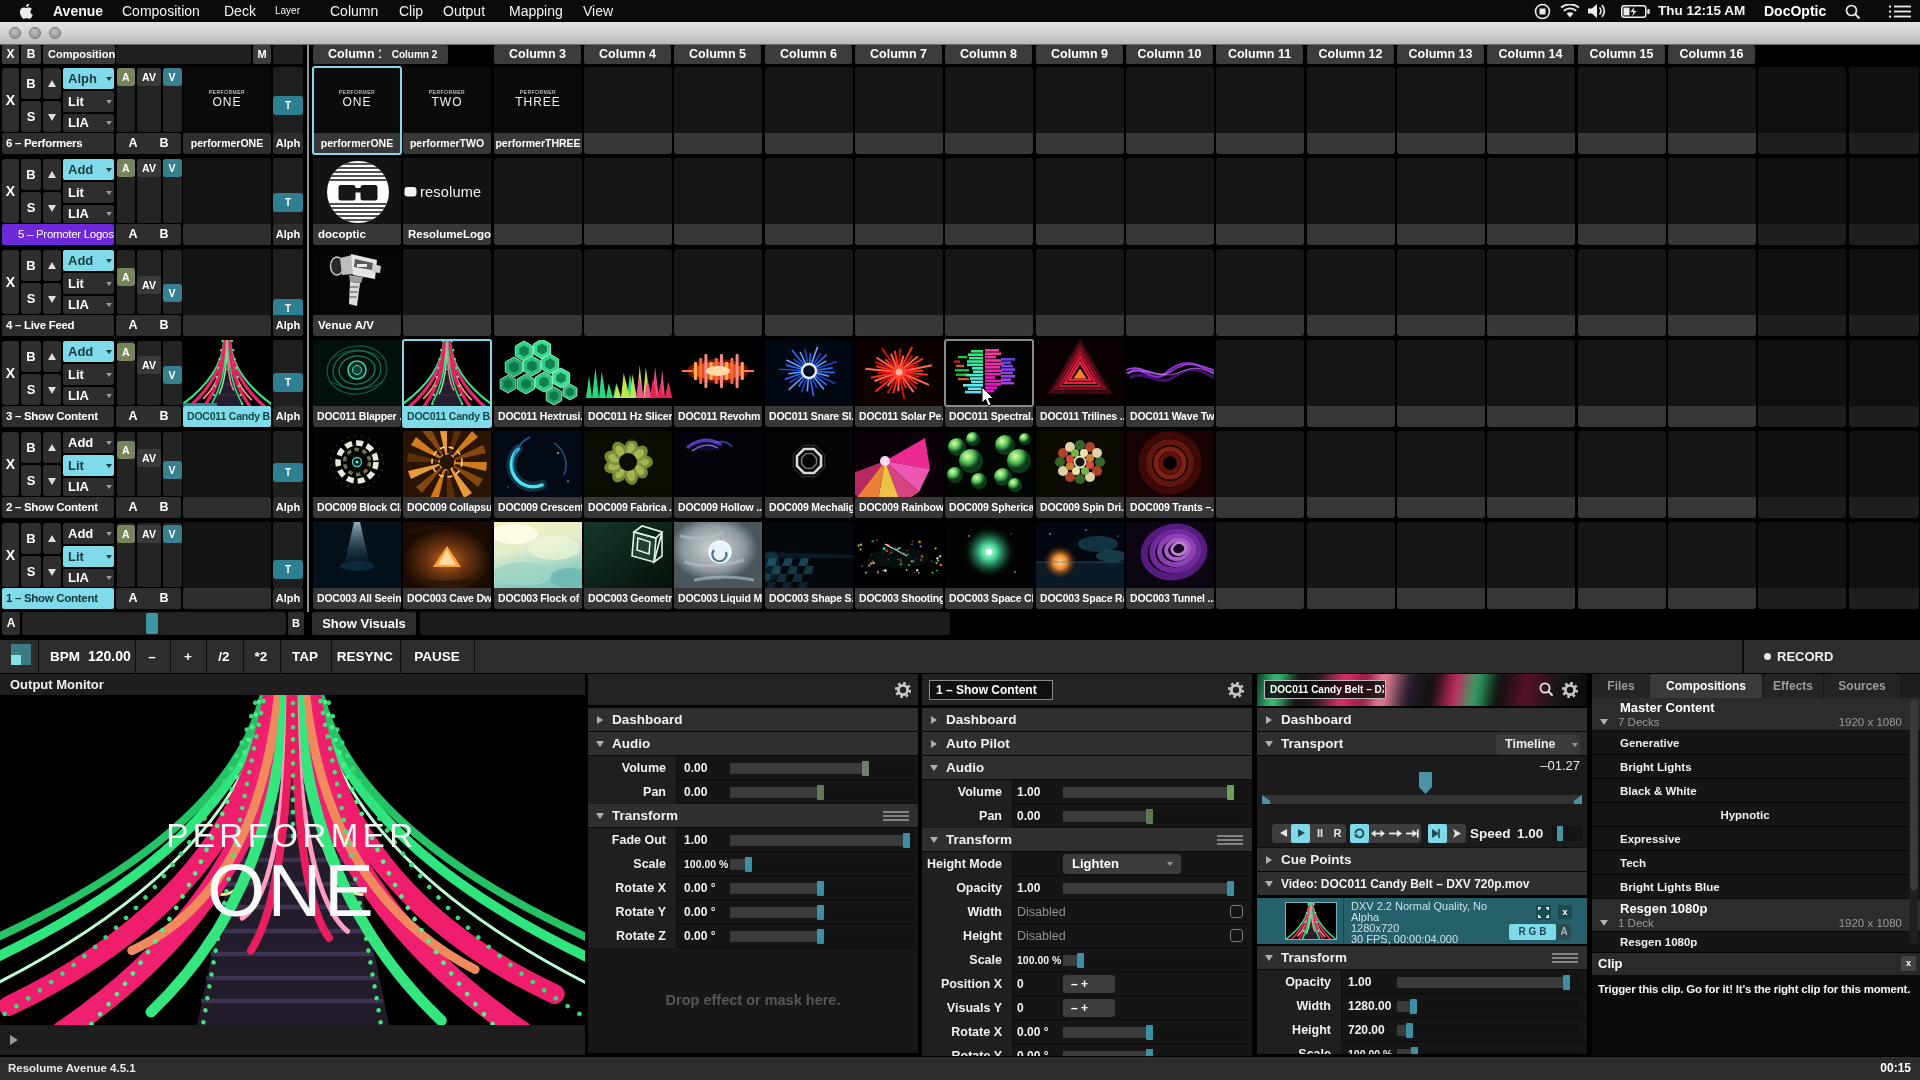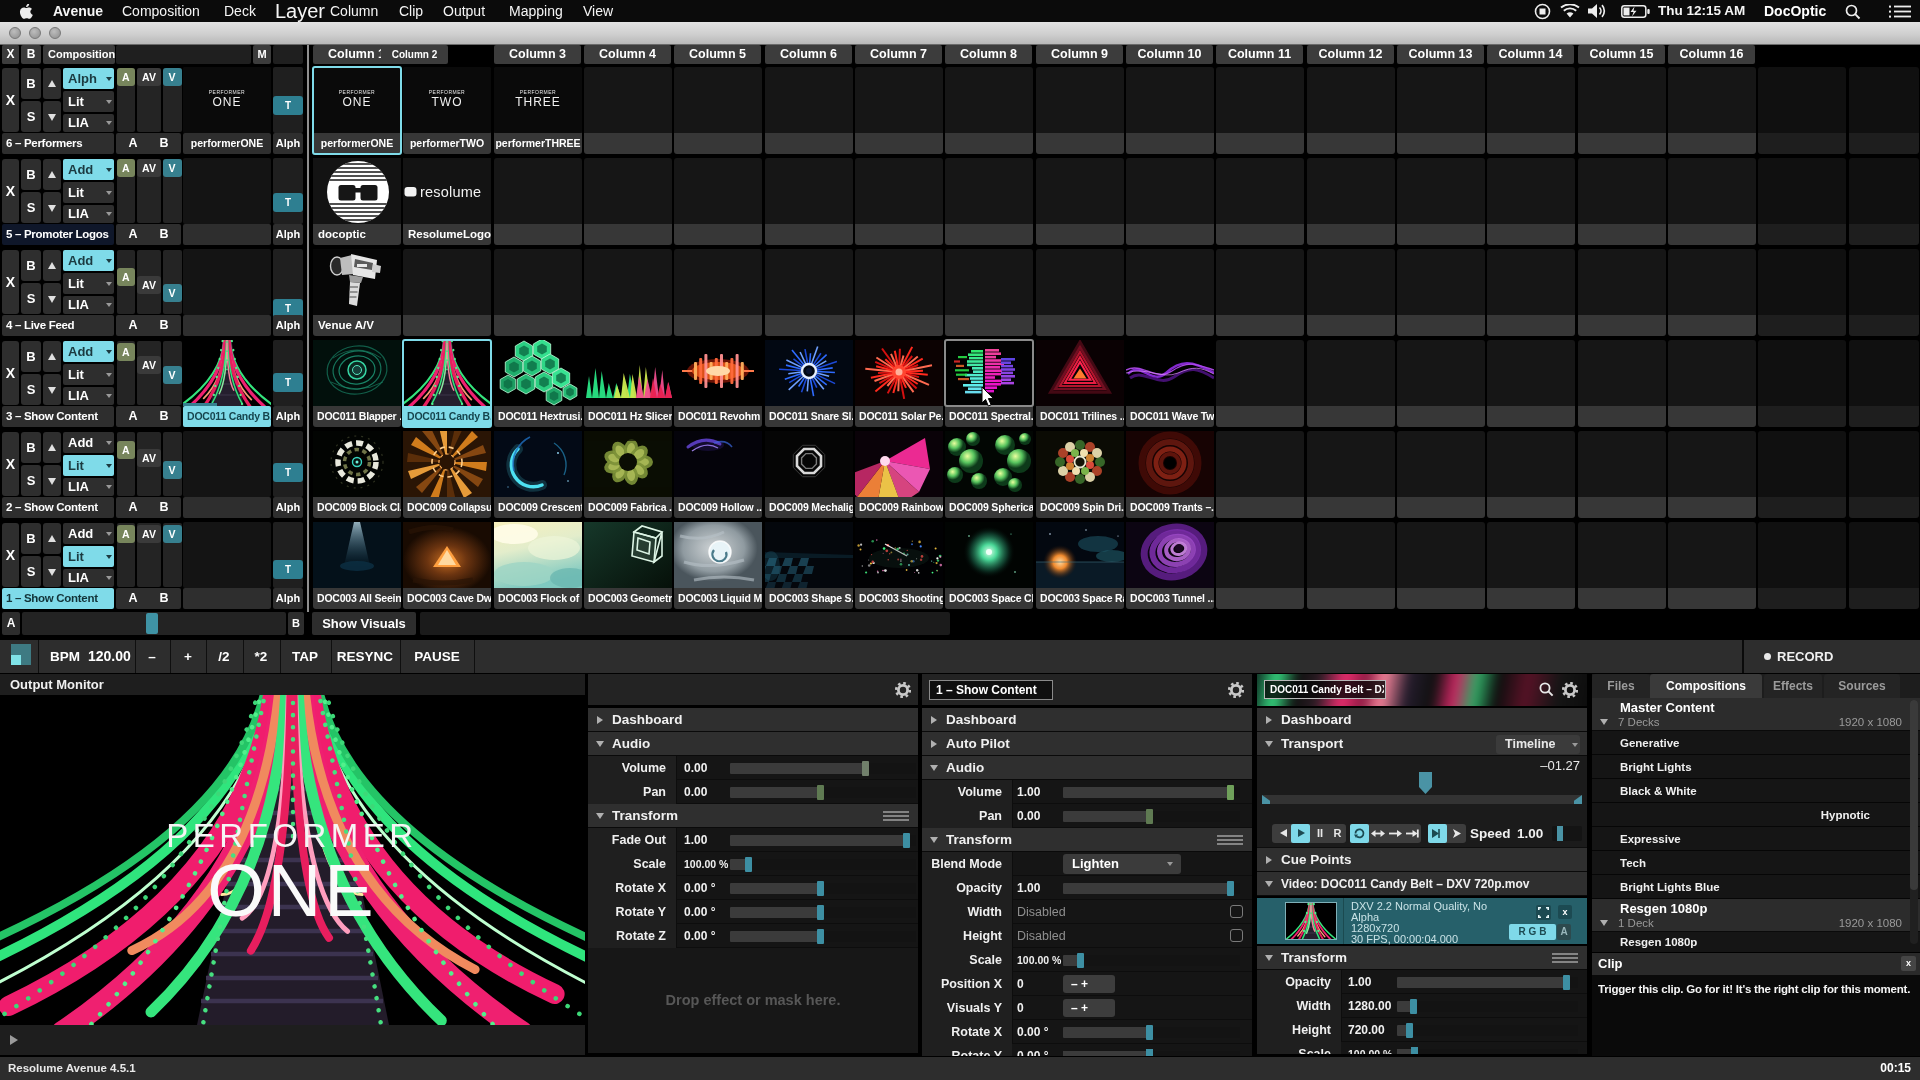--- a/index.html
+++ b/index.html
@@ -18,21 +18,21 @@
 </defs>
     </svg>
 <div style="left:0px;top:0px;width:1920px;height:22px;background:#0b0b0b"></div>
 <svg style="left:19px;top:4px" width="14" height="15" viewBox="0 0 14 15">
 <path fill="#ededed" d="M11.3 7.9c0-2 1.6-2.9 1.7-3-0.9-1.3-2.3-1.5-2.8-1.5-1.2-0.1-2.3 0.7-2.9 0.7-0.6 0-1.5-0.7-2.5-0.7C3.5 3.5 2.3 4.2 1.6 5.3 0.2 7.6 1.2 11 2.6 12.9c0.7 0.9 1.5 2 2.5 1.9 1-0.1 1.4-0.6 2.6-0.6 1.2 0 1.6 0.6 2.6 0.6 1.1 0 1.8-0.9 2.4-1.9 0.8-1.1 1.1-2.2 1.1-2.2s-2.1-0.8-2.5-2.8z"></path>
 <path fill="#ededed" d="M9.4 1.9C10 1.2 10.3 0.3 10.2-0.5 9.4-0.5 8.5 0 7.9 0.7 7.4 1.3 7 2.2 7.1 3.1 8 3.1 8.9 2.6 9.4 1.9z"></path>
     </svg>
 <div style="left:53px;top:0px;width:120px;height:22px;font-size:14px;color:#f5f5f5;font-weight:bold;line-height:22px;text-align:left;white-space:nowrap;overflow:hidden;">Avenue</div>
 <div style="left:122px;top:0px;width:120px;height:22px;font-size:14px;color:#f5f5f5;font-weight:normal;line-height:22px;text-align:left;white-space:nowrap;overflow:hidden;">Composition</div>
 <div style="left:224px;top:0px;width:120px;height:22px;font-size:14px;color:#f5f5f5;font-weight:normal;line-height:22px;text-align:left;white-space:nowrap;overflow:hidden;">Deck</div>
-<div style="left:275px;top:0px;width:120px;height:22px;font-size:20px;color:#f5f5f5;font-weight:normal;line-height:22px;text-align:left;white-space:nowrap;overflow:hidden;">Layer</div>
+<div style="left:275px;top:0px;width:120px;height:22px;font-size:10px;color:#f5f5f5;font-weight:normal;line-height:22px;text-align:left;white-space:nowrap;overflow:hidden;">Layer</div>
 <div style="left:330px;top:0px;width:120px;height:22px;font-size:14px;color:#f5f5f5;font-weight:normal;line-height:22px;text-align:left;white-space:nowrap;overflow:hidden;">Column</div>
 <div style="left:399px;top:0px;width:120px;height:22px;font-size:14px;color:#f5f5f5;font-weight:normal;line-height:22px;text-align:left;white-space:nowrap;overflow:hidden;">Clip</div>
 <div style="left:443px;top:0px;width:120px;height:22px;font-size:14px;color:#f5f5f5;font-weight:normal;line-height:22px;text-align:left;white-space:nowrap;overflow:hidden;">Output</div>
 <div style="left:509px;top:0px;width:120px;height:22px;font-size:14px;color:#f5f5f5;font-weight:normal;line-height:22px;text-align:left;white-space:nowrap;overflow:hidden;">Mapping</div>
 <div style="left:583px;top:0px;width:120px;height:22px;font-size:14px;color:#f5f5f5;font-weight:normal;line-height:22px;text-align:left;white-space:nowrap;overflow:hidden;">View</div>
 <svg style="left:1534px;top:3px" width="17" height="17" viewBox="0 0 17 17">
 <circle cx="8.5" cy="8.5" r="7" fill="none" stroke="#ededed" stroke-width="1.6"></circle>
       <rect x="5.5" y="5.5" width="6" height="6" fill="#ededed"></rect>
     </svg>
 <svg style="left:1560px;top:4px" width="20" height="15" viewBox="0 0 20 15">
@@ -142,21 +142,21 @@
 <div style="left:106px;top:212.0px;width:0px;height:0px;width:0;height:0;border-top:4px solid #9a9a9a;border-left:3px solid transparent;border-right:3px solid transparent"></div>
 <div style="left:116.5px;top:159px;width:18.5px;height:64px;background:#242424;border-radius:2px"></div>
 <div style="left:116.5px;top:159px;width:18.5px;height:18px;background:#77855c;border-radius:3px;color:#fff;font-weight:bold;font-size:10.5px;text-align:center;line-height:18px">A</div>
 <div style="left:137px;top:159px;width:24px;height:64px;background:#242424;border-radius:2px"></div>
 <div style="left:137px;top:159px;width:24px;height:18px;background:#3a3a3a;border-radius:3px;color:#fff;font-weight:bold;font-size:10.5px;text-align:center;line-height:18px">AV</div>
 <div style="left:162.5px;top:159px;width:19px;height:64px;background:#242424;border-radius:2px"></div>
 <div style="left:162.5px;top:159px;width:19px;height:18px;background:#37808f;border-radius:3px;color:#fff;font-weight:bold;font-size:10.5px;text-align:center;line-height:18px">V</div>
 <div style="left:183px;top:158px;width:88px;height:66px;background:#141414;border-radius:2px"></div>
 <div style="left:273px;top:158px;width:30px;height:66px;background:#1f1f1f;border-radius:2px"></div>
 <div style="left:273px;top:193px;width:30px;height:19px;background:#2e7f91;border-radius:3px;color:#fff;font-weight:bold;font-size:10px;text-align:center;line-height:19px">T</div>
-<div style="left:2px;top:224px;width:112px;height:21px;background:#0f172a;border-radius:2px;color:#fff;font-weight:bold;font-size:11.5px;line-height:21px;padding-left:4px;letter-spacing:-0.3px;overflow:hidden;white-space:nowrap">5 – Promoter Logos</div>
+<div style="left:2px;top:224px;width:112px;height:21px;background:#6d28d9;border-radius:2px;color:#fff;font-weight:normal;font-size:11.5px;line-height:21px;padding-left:16px;letter-spacing:-0.3px;overflow:hidden;white-space:nowrap">5 – Promoter Logos</div>
 <div style="left:116px;top:224px;width:65px;height:21px;background:#2e2e2e;border-radius:2px"></div>
 <div style="left:127px;top:224px;width:12px;height:21px;font-size:12.5px;color:#fff;font-weight:bold;line-height:21px;text-align:center;white-space:nowrap;overflow:hidden;">A</div>
 <div style="left:158px;top:224px;width:12px;height:21px;font-size:12.5px;color:#fff;font-weight:bold;line-height:21px;text-align:center;white-space:nowrap;overflow:hidden;">B</div>
 <div style="left:183px;top:224px;width:88px;height:21px;background:#2e2e2e;border-radius:2px"></div>
 <div style="left:273px;top:224px;width:30px;height:21px;background:#2e2e2e;border-radius:2px;color:#fff;font-weight:bold;font-size:11px;text-align:center;line-height:21px">Alph</div>
 <div style="left:2px;top:250px;width:17px;height:64px;background:#2e2e2e;border-radius:3px;font-size:14px;font-weight:bold;color:#fff;text-align:center;line-height:64px">X</div>
 <div style="left:21px;top:250px;width:20px;height:31px;background:#2e2e2e;border-radius:3px;font-size:13px;font-weight:bold;color:#fff;text-align:center;line-height:31px">B</div>
 <div style="left:21px;top:283px;width:20px;height:31px;background:#2e2e2e;border-radius:3px;font-size:13px;font-weight:bold;color:#fff;text-align:center;line-height:31px">S</div>
 <div style="left:43px;top:250px;width:18px;height:31px;background:#2e2e2e;border-radius:3px"></div>
 <div style="left:48px;top:262px;width:0px;height:0px;width:0;height:0;border-bottom:7px solid #e0e0e0;border-left:4.5px solid transparent;border-right:4.5px solid transparent"></div>
@@ -1360,21 +1360,21 @@
 <svg style="left:1217px;top:835px" width="26" height="10" viewBox="0 0 26 10">
       <g stroke="#9a9a9a" stroke-width="1.6">
         <line x1="0" y1="1" x2="26" y2="1"></line>
         <line x1="0" y1="5" x2="26" y2="5"></line>
         <line x1="0" y1="9" x2="26" y2="9"></line>
       </g>
     </svg>
 <div style="left:922px;top:852px;width:330px;height:24px;background:#151515;border-bottom:1px solid #0d0d0d"></div>
 <div style="left:922px;top:852px;width:90px;height:24px;background:#1f1f1f"></div>
 <div style="left:1012px;top:852px;width:1px;height:24px;background:#0d0d0d"></div>
-<div style="left:922px;top:852px;width:80px;height:24px;font-size:12.5px;color:#f0f0f0;font-weight:bold;line-height:24px;text-align:right;white-space:nowrap;overflow:hidden;">Blend Mode</div>
+<div style="left:922px;top:852px;width:80px;height:24px;font-size:12.5px;color:#f0f0f0;font-weight:bold;line-height:24px;text-align:right;white-space:nowrap;overflow:hidden;">Height Mode</div>
 <div style="left:1063px;top:854px;width:118px;height:20px;background:#3b3b3b;border-radius:3px"></div>
 <div style="left:1072px;top:854px;width:90px;height:20px;font-size:13px;color:#fff;font-weight:bold;line-height:20px;text-align:left;white-space:nowrap;overflow:hidden;">Lighten</div>
 <div style="left:1167px;top:862px;width:0;height:0;border-top:4px solid #9a9a9a;border-left:3.5px solid transparent;border-right:3.5px solid transparent"></div>
 <div style="left:922px;top:876px;width:330px;height:24px;background:#151515;border-bottom:1px solid #0d0d0d"></div>
 <div style="left:922px;top:876px;width:90px;height:24px;background:#1f1f1f"></div>
 <div style="left:1012px;top:876px;width:1px;height:24px;background:#0d0d0d"></div>
 <div style="left:922px;top:876px;width:80px;height:24px;font-size:12.5px;color:#f0f0f0;font-weight:bold;line-height:24px;text-align:right;white-space:nowrap;overflow:hidden;">Opacity</div>
 <div style="left:1017px;top:876px;width:80px;height:24px;font-size:12px;color:#f0f0f0;font-weight:bold;line-height:24px;text-align:left;white-space:nowrap;overflow:hidden;">1.00</div>
 <div style="left:1063px;top:883px;width:177px;height:11px;background:#131313;border-radius:1px"></div>
 <div style="left:1063px;top:883px;width:167px;height:11px;background:#3b3b3b;border-radius:1px"></div>
@@ -1604,21 +1604,21 @@
 <div class="tri-d" style="left:1600px;top:719px"></div>
 <div style="left:1618px;top:714px;width:100px;height:16px;font-size:11.5px;color:#9a9a9a;font-weight:normal;line-height:16px;text-align:left;white-space:nowrap;overflow:hidden;">7 Decks</div>
 <div style="left:1772px;top:714px;width:130px;height:16px;font-size:11.5px;color:#9a9a9a;font-weight:normal;line-height:16px;text-align:right;white-space:nowrap;overflow:hidden;">1920 x 1080</div>
 <div style="left:1592px;top:731px;width:328px;height:24px;background:#151515;border-bottom:1px solid #060606"></div>
 <div style="left:1620px;top:731px;width:250px;height:24px;font-size:11.5px;color:#f0f0f0;font-weight:bold;line-height:24px;text-align:left;white-space:nowrap;overflow:hidden;">Generative</div>
 <div style="left:1592px;top:755px;width:328px;height:24px;background:#151515;border-bottom:1px solid #060606"></div>
 <div style="left:1620px;top:755px;width:250px;height:24px;font-size:11.5px;color:#f0f0f0;font-weight:bold;line-height:24px;text-align:left;white-space:nowrap;overflow:hidden;">Bright Lights</div>
 <div style="left:1592px;top:779px;width:328px;height:24px;background:#151515;border-bottom:1px solid #060606"></div>
 <div style="left:1620px;top:779px;width:250px;height:24px;font-size:11.5px;color:#f0f0f0;font-weight:bold;line-height:24px;text-align:left;white-space:nowrap;overflow:hidden;">Black &amp; White</div>
 <div style="left:1592px;top:803px;width:328px;height:24px;background:#151515;border-bottom:1px solid #060606"></div>
-<div style="left:1620px;top:803px;width:250px;height:24px;font-size:11.5px;color:#f0f0f0;font-weight:bold;line-height:24px;text-align:right;white-space:nowrap;overflow:hidden;">Hypnotic</div>
+<div style="left:1620px;top:803px;width:250px;height:24px;font-size:11.5px;color:#f0f0f0;font-weight:bold;line-height:24px;text-align:center;white-space:nowrap;overflow:hidden;">Hypnotic</div>
 <div style="left:1592px;top:827px;width:328px;height:24px;background:#151515;border-bottom:1px solid #060606"></div>
 <div style="left:1620px;top:827px;width:250px;height:24px;font-size:11.5px;color:#f0f0f0;font-weight:bold;line-height:24px;text-align:left;white-space:nowrap;overflow:hidden;">Expressive</div>
 <div style="left:1592px;top:851px;width:328px;height:24px;background:#151515;border-bottom:1px solid #060606"></div>
 <div style="left:1620px;top:851px;width:250px;height:24px;font-size:11.5px;color:#f0f0f0;font-weight:bold;line-height:24px;text-align:left;white-space:nowrap;overflow:hidden;">Tech</div>
 <div style="left:1592px;top:875px;width:328px;height:24px;background:#151515;border-bottom:1px solid #060606"></div>
 <div style="left:1620px;top:875px;width:250px;height:24px;font-size:11.5px;color:#f0f0f0;font-weight:bold;line-height:24px;text-align:left;white-space:nowrap;overflow:hidden;">Bright Lights Blue</div>
 <div style="left:1592px;top:899px;width:328px;height:33px;background:#2c2c2c;border-bottom:1px solid #0a0a0a"></div>
 <div style="left:1620px;top:901px;width:200px;height:16px;font-size:13px;color:#fff;font-weight:bold;line-height:16px;text-align:left;white-space:nowrap;overflow:hidden;">Resgen 1080p</div>
 <div class="tri-d" style="left:1600px;top:920px"></div>
 <div style="left:1618px;top:915px;width:100px;height:16px;font-size:11.5px;color:#9a9a9a;font-weight:normal;line-height:16px;text-align:left;white-space:nowrap;overflow:hidden;">1 Deck</div>

